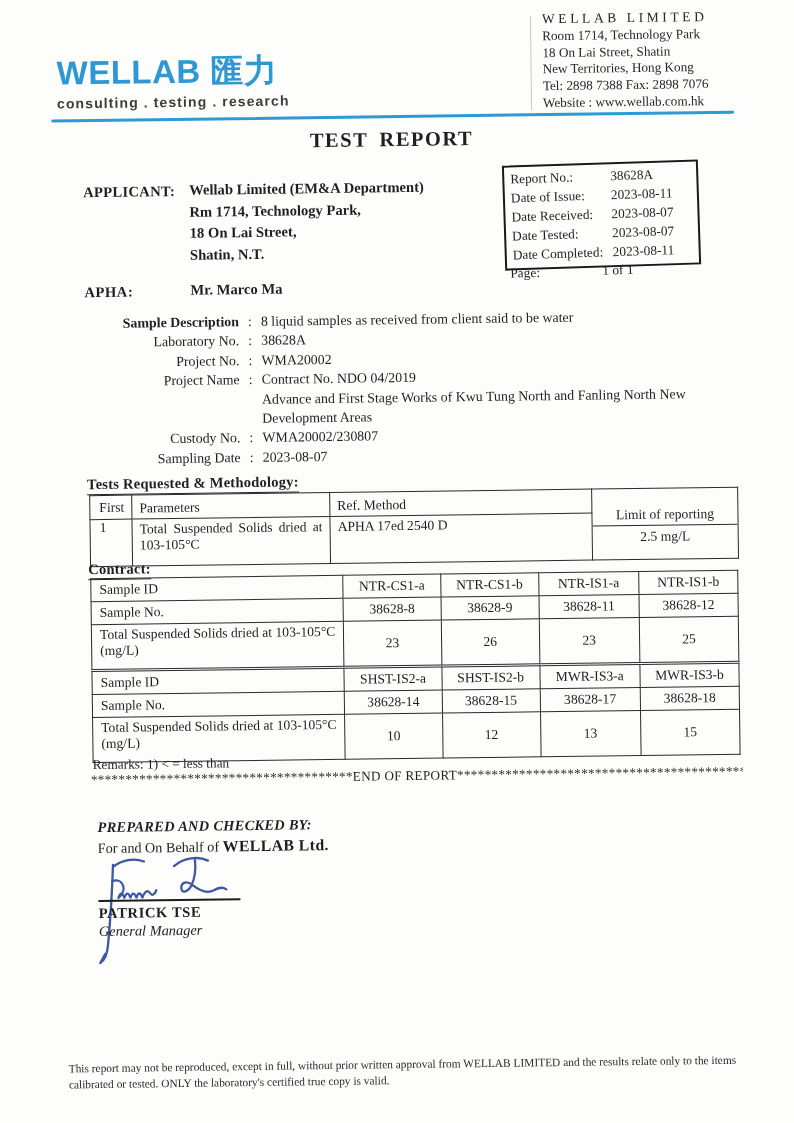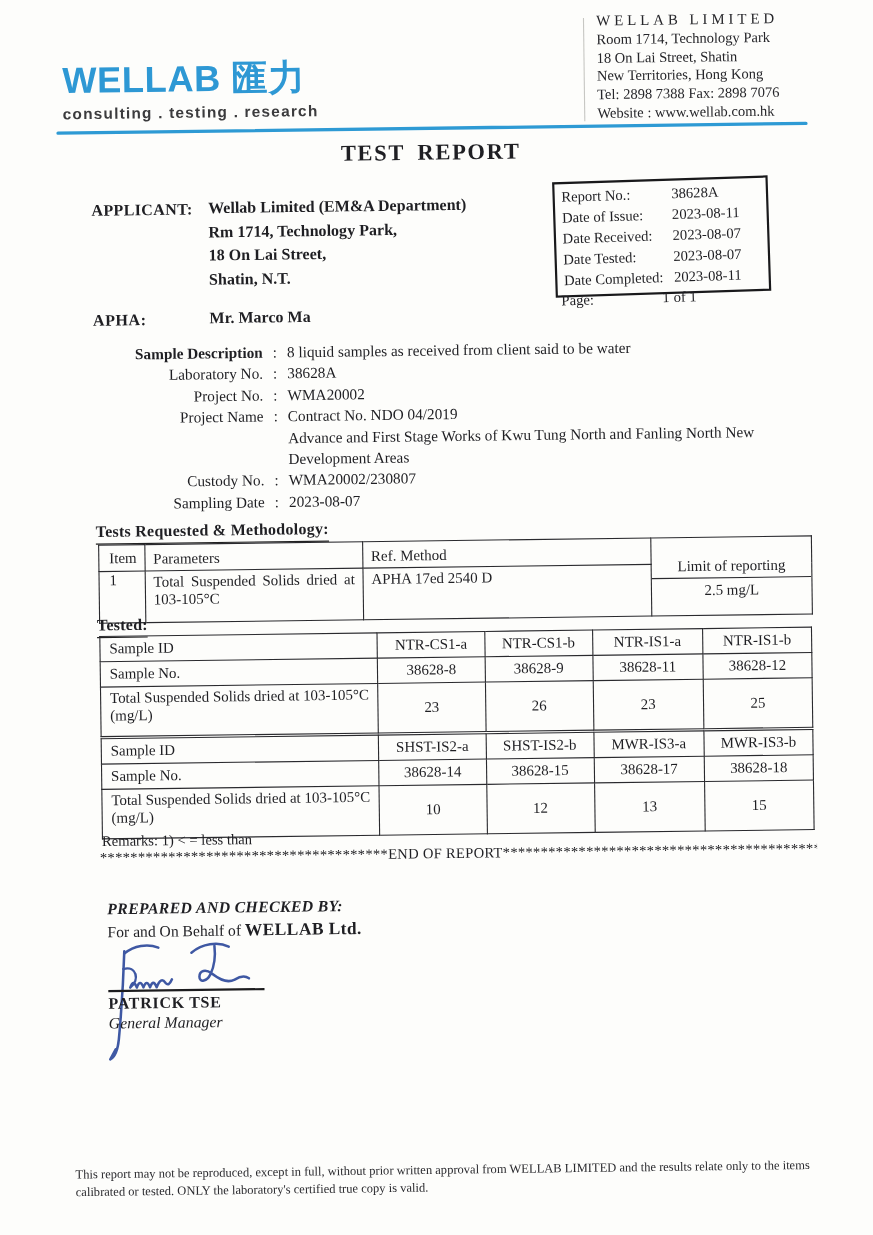--- a/index.html
+++ b/index.html
@@ -187,37 +187,37 @@
     <div class="section-title tests-title">Tests Requested &amp; Methodology:</div>
     <table class="tests-table">
       <colgroup>
           <col style="width:42px">
           <col style="width:198px">
           <col style="width:262px">
           <col style="width:146px">
         </colgroup>
       <tbody>
         <tr class="hdr">
-          <td class="c-item">Item</td>
+          <td class="c-item">First</td>
           <td class="c-par">Parameters</td>
           <td class="c-ref">Ref. Method</td>
           <td class="limit-cell" rowspan="2">
             <div class="limit-head">Limit of reporting</div>
             <div class="limit-val">2.5 mg/L</div>
           </td>
         </tr>
         <tr class="body-row">
           <td class="c-item">1</td>
           <td class="c-par">Total Suspended Solids dried at 103-105°C</td>
           <td class="c-ref">APHA 17ed 2540 D</td>
         </tr>
       </tbody>
     </table>
 
-    <div class="section-title results-title">Tested:</div>
+    <div class="section-title results-title">Contract:</div>
 
     <table class="results-table rt1">
       <colgroup>
           <col style="width:252px">
           <col style="width:97px">
           <col style="width:98px">
           <col style="width:100px">
           <col style="width:99px">
         </colgroup>
       <tbody>

